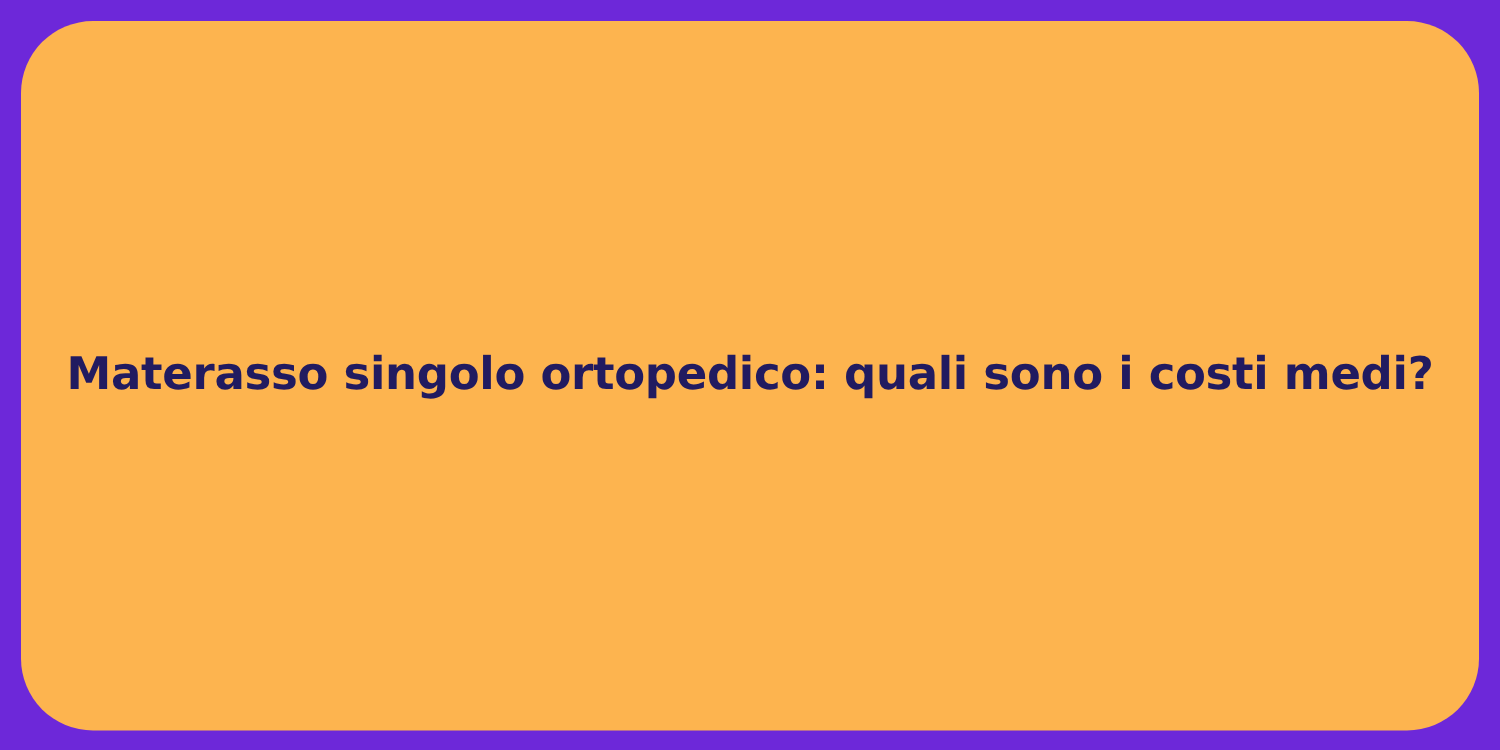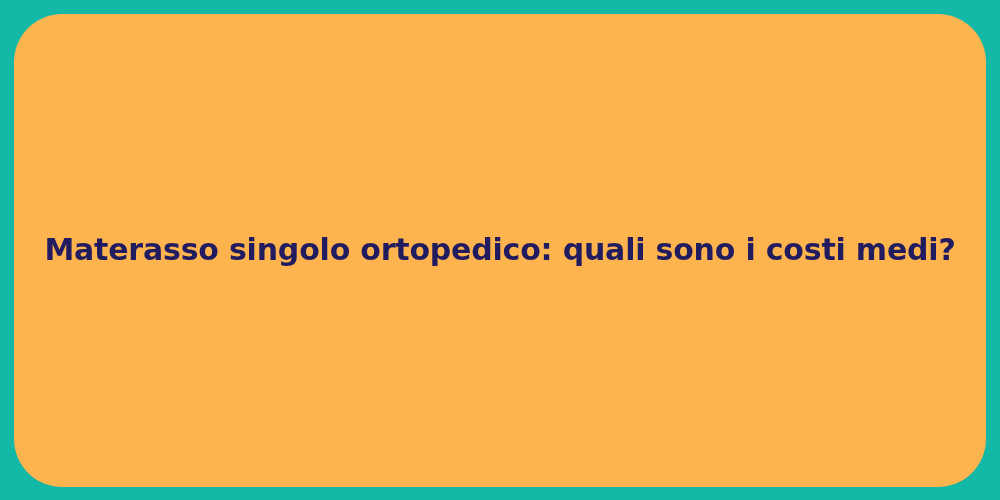--- a/index.html
+++ b/index.html
@@ -11,21 +11,21 @@
     height: 500px;
     overflow: hidden;
     font-family: "DejaVu Sans", "Liberation Sans", sans-serif;
   }
 
   #frame {
     position: relative;
     box-sizing: border-box;
     width: 1000px;
     height: 500px;
-    background: #14b8a6;
+    background: #6d28d9;
     padding: 14px 14px 13px 14px;
   }
 
   #panel {
     box-sizing: border-box;
     width: 100%;
     height: 100%;
     background: #fdb44f;
     border-radius: 48px;
     display: flex;

